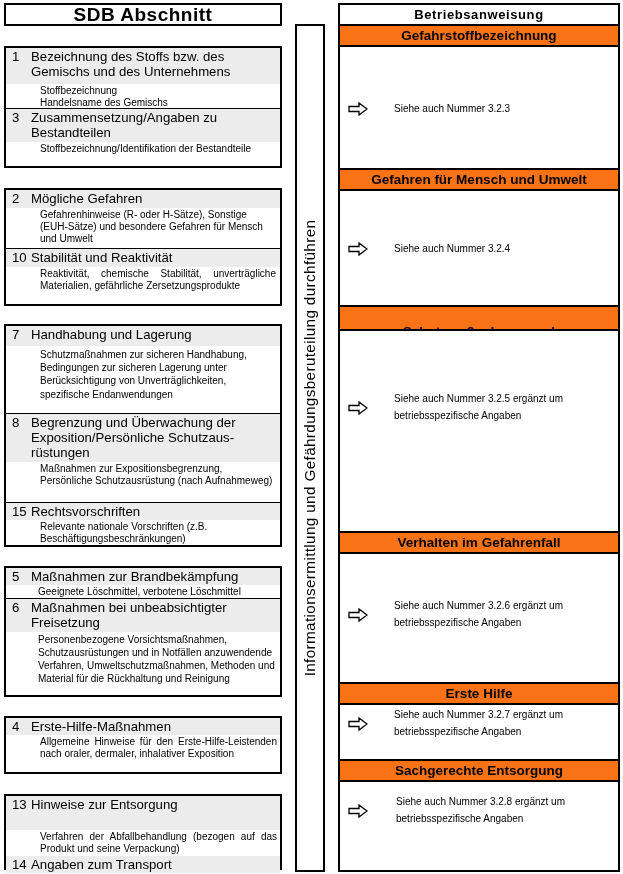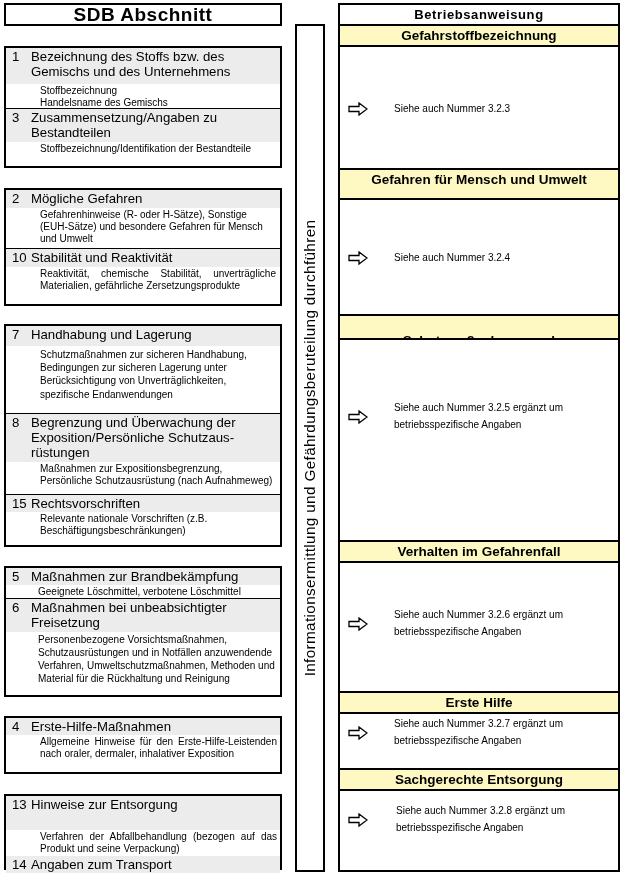--- a/index.html
+++ b/index.html
@@ -44,21 +44,21 @@
   
   .right-wrap {
     position: absolute; left: 338px; top: 3px; width: 282px; height: 869px;
     border: 2px solid #000;
   }
   .right-header {
     height: 21px; text-align: center; font-weight: bold; font-size: 13px; line-height: 20px;
     letter-spacing: 0.6px; border-bottom: 2px solid #000;
   }
   .rsec-head {
-    background: #fef9c3; text-align: center; font-weight: bold;
+    background: #f97316; text-align: center; font-weight: bold;
     font-size: 13.5px; line-height: 19px; border-bottom: 2px solid #000;
   }
   .rsec-body {
     position: relative; border-bottom: 2px solid #000; background: #fff;
   }
   .rsec-body.last { border-bottom: none; }
   .rsec-inner {
     position: absolute; left: 0; right: 0; display: flex; align-items: center;
   }
   .arrow-icon {
@@ -115,21 +115,21 @@
       <span class="sec-num">7</span>
       <span class="sec-name">Handhabung und Lagerung</span>
     </div>
     <div class="sec-desc" style="height:67px; line-height:13.2px; padding-top:2px;">Schutzmaßnahmen zur sicheren Handhabung, Bedingungen zur sicheren Lagerung unter Berücksichtigung von Unverträglichkeiten, spezifische Endanwendungen</div>
   </div>
   <div class="sec">
     <div class="sec-title" style="height:48px;">
       <span class="sec-num">8</span>
       <span class="sec-name">Begrenzung und Überwachung der Exposition/Persönliche Schutzaus-rüstungen</span>
     </div>
-    <div class="sec-desc" style="height:32px;">Maßnahmen zur Expositionsbegrenzung, Persönliche Schutzausrüstung (nach Aufnahmeweg)</div>
+    <div class="sec-desc" style="height:40px;">Maßnahmen zur Expositionsbegrenzung, Persönliche Schutzausrüstung (nach Aufnahmeweg)</div>
   </div>
   <div class="sec soft">
     <div class="sec-title" style="height:17px;">
       <span class="sec-num">15</span>
       <span class="sec-name">Rechtsvorschriften</span>
     </div>
     <div class="sec-desc">Relevante nationale Vorschriften (z.B. Beschäftigungsbeschränkungen)</div>
   </div>
 </div>
 
@@ -189,21 +189,21 @@
     <div class="rsec-inner" style="top:54px;">
       <span class="arrow-icon">
         <svg width="20" height="14" viewBox="0 0 20 14">
             <path d="M1 4.5 H11 V1 L19 7 L11 13 V9.5 H1 Z" fill="#fff" stroke="#000" stroke-width="1.3" stroke-linejoin="miter"></path>
           </svg>
       </span>
       <span class="rsec-text" style="margin-left:22px;">Siehe auch Nummer 3.2.3</span>
     </div>
   </div>
 
-  <div class="rsec-head" style="height:30px;">Gefahren für Mensch und Umwelt</div>
+  <div class="rsec-head" style="height:21px;">Gefahren für Mensch und Umwelt</div>
   <div class="rsec-body" style="height:116px;">
     <div class="rsec-inner" style="top:50px;">
       <span class="arrow-icon">
         <svg width="20" height="14" viewBox="0 0 20 14">
             <path d="M1 4.5 H11 V1 L19 7 L11 13 V9.5 H1 Z" fill="#fff" stroke="#000" stroke-width="1.3"></path>
           </svg>
       </span>
       <span class="rsec-text" style="margin-left:22px;">Siehe auch Nummer 3.2.4</span>
     </div>
   </div>

